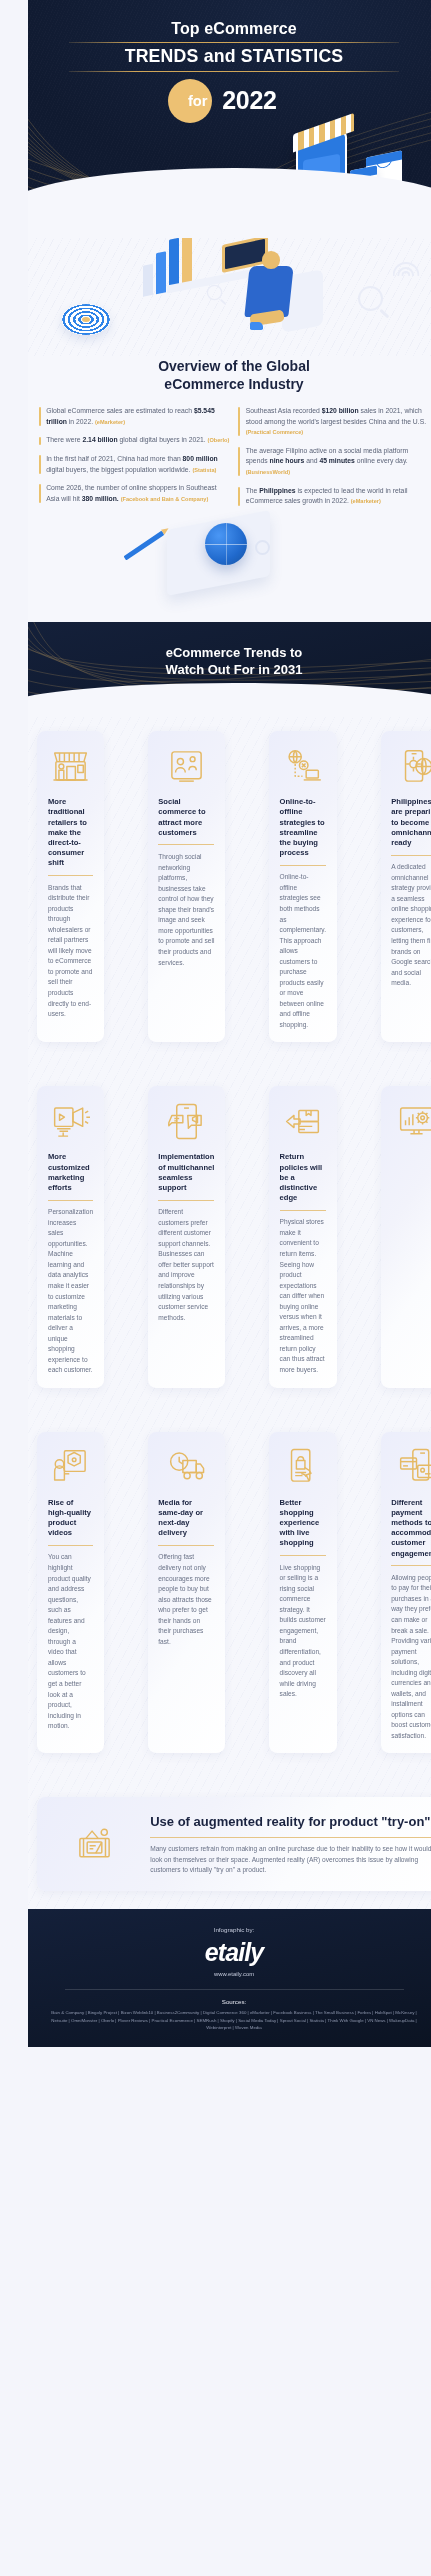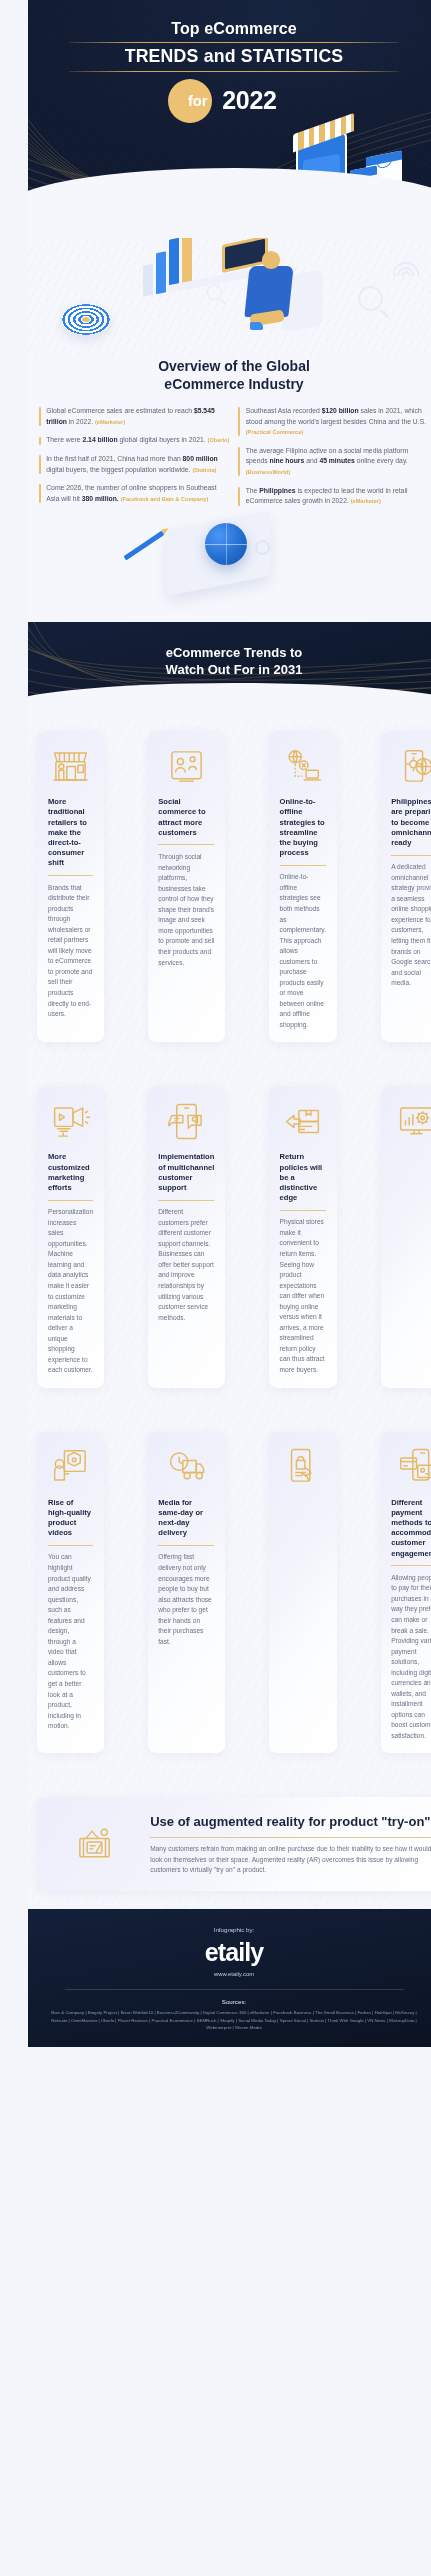--- a/index.html
+++ b/index.html
@@ -299,21 +299,21 @@
   
   .footer {
     background: #101a30;
     background-image: linear-gradient(170deg,#14203a 0%, #0b1322 100%);
     padding: 17.7px 13px 15.3px;
     text-align: center;
     position: relative;
     overflow: hidden;
   }
   .foot-by { color: #c6ccdd; font-size: 6.2px; margin-bottom: 7px; }
-  .foot-logo { color: #ffffff; font-size: 25px; font-weight: bold; letter-spacing: -0.9px; line-height: 1; }
+  .foot-logo { color: #ffffff; font-size: 25px; font-weight: bold; letter-spacing: -0.9px; line-height: 1; font-style: italic; }
   .foot-url { color: #c6ccdd; font-size: 5.9px; margin-top: 5.9px; }
   .foot-div { height: 0.6px; background: rgba(255,255,255,.15); margin: 11.8px 23.5px 8.2px; }
   .foot-sources-label { color: #e7e9f2; font-size: 6.2px; margin-bottom: 4.1px; }
   .foot-sources { color: #8e97ae; font-size: 4.4px; line-height: 1.75; padding: 0 7px; }
 </style>
 </head>
 <body>
 
 <div class="page">
 
@@ -548,21 +548,21 @@
             <svg width="39" height="39" viewBox="0 0 64 64" fill="none" stroke="#e5b964" stroke-width="2.4" stroke-linejoin="round">
               <rect x="16" y="4" width="32" height="56" rx="4"></rect>
               <path d="M8 22h18v12H8l-5 5v-5z"></path>
               <path d="M34 22h22v16H40l-5 5v-5h0z"></path>
               <path d="M42 26l8-4v12l-8-4z"></path>
               <path d="M12 27h8M12 31h5"></path>
               <path d="M28 10h8"></path>
             </svg>
           </div>
           <div class="card-body">
-            <div class="card-title">Implementation of multichannel customer support</div>
+            <div class="card-title">Implementation of multichannel seamless support</div>
             <div class="card-hr"></div>
             <div class="card-text">Different customers prefer different customer support channels. Businesses can offer better support and improve relationships by utilizing various customer service methods.</div>
           </div>
         </div>
         <div class="card">
           <div class="card-ico">
             <svg width="39" height="39" viewBox="0 0 64 64" fill="none" stroke="#e5b964" stroke-width="2.4" stroke-linejoin="round">
               <path d="M6 32l12-10v6h10v8H18v6z"></path>
               <rect x="26" y="14" width="32" height="18" rx="1.5"></rect>
               <rect x="26" y="32" width="32" height="18" rx="1.5"></rect>
@@ -626,20 +626,25 @@
         <div class="card">
           <div class="card-ico">
             <svg width="39" height="39" viewBox="0 0 64 64" fill="none" stroke="#e5b964" stroke-width="2.4" stroke-linejoin="round">
               <rect x="14" y="4" width="30" height="52" rx="4"></rect>
               <path d="M22 22h14v14H22z"></path>
               <path d="M24 22c0-4 2-6 5-6s5 2 5 6"></path>
               <path d="M20 42h18M20 47h12"></path>
               <path d="M36 34c4 2 8 5 10 9l-8 3 4 8" stroke-linecap="round"></path>
               <path d="M30 44c4 0 7 2 8 5"></path>
             </svg>
+          </div>
+          <div class="card-body">
+            <div class="card-title">Better shopping experience with live shopping</div>
+            <div class="card-hr"></div>
+            <div class="card-text">Live shopping or selling is a rising social commerce strategy. It builds customer engagement, brand differentiation, and product discovery all while driving sales.</div>
           </div>
         </div>
         <div class="card">
           <div class="card-ico">
             <svg width="39" height="39" viewBox="0 0 64 64" fill="none" stroke="#e5b964" stroke-width="2.4" stroke-linejoin="round">
               <rect x="26" y="4" width="26" height="50" rx="4"></rect>
               <rect x="6" y="18" width="26" height="18" rx="2"></rect>
               <path d="M6 24h26"></path>
               <path d="M10 31h8"></path>
               <rect x="34" y="30" width="24" height="20" rx="2"></rect>

